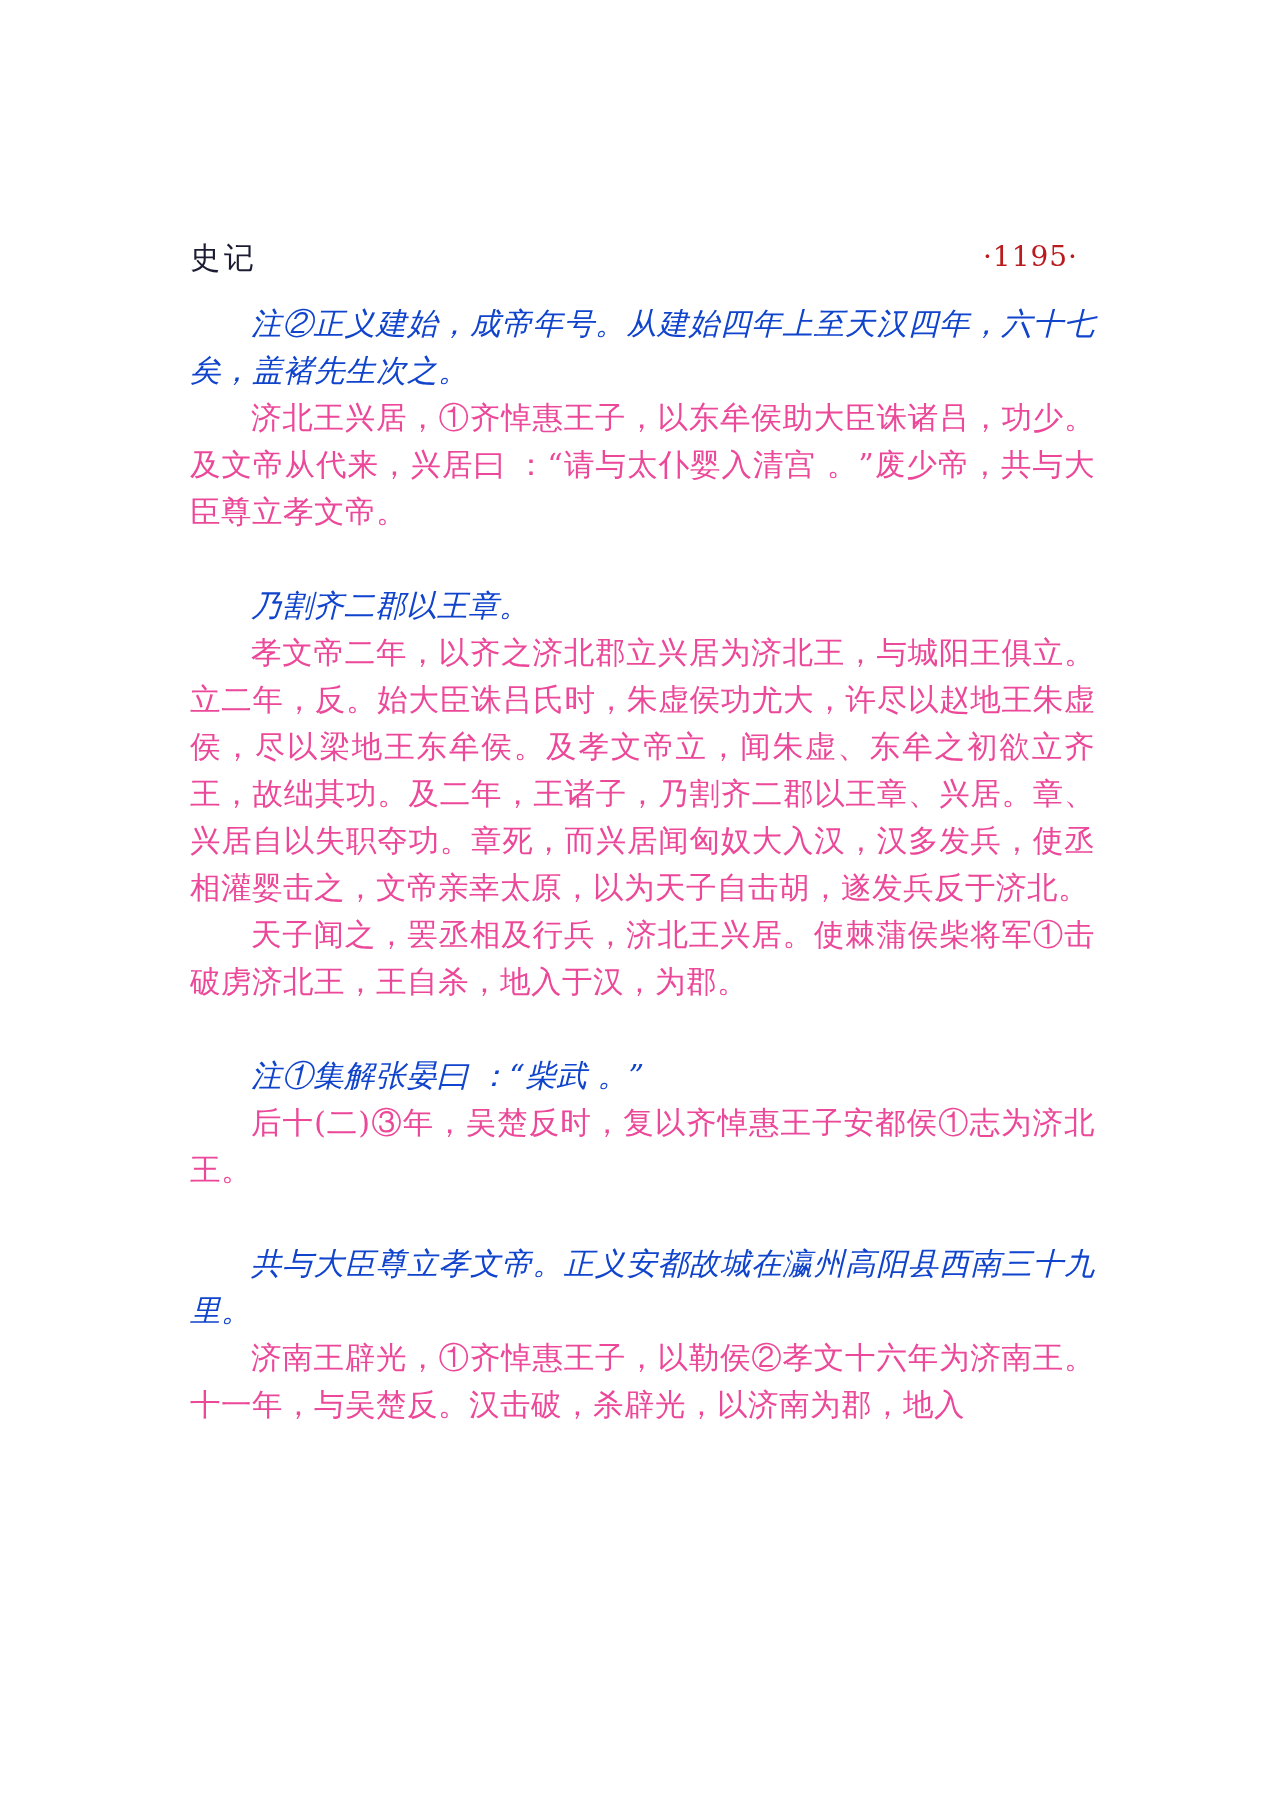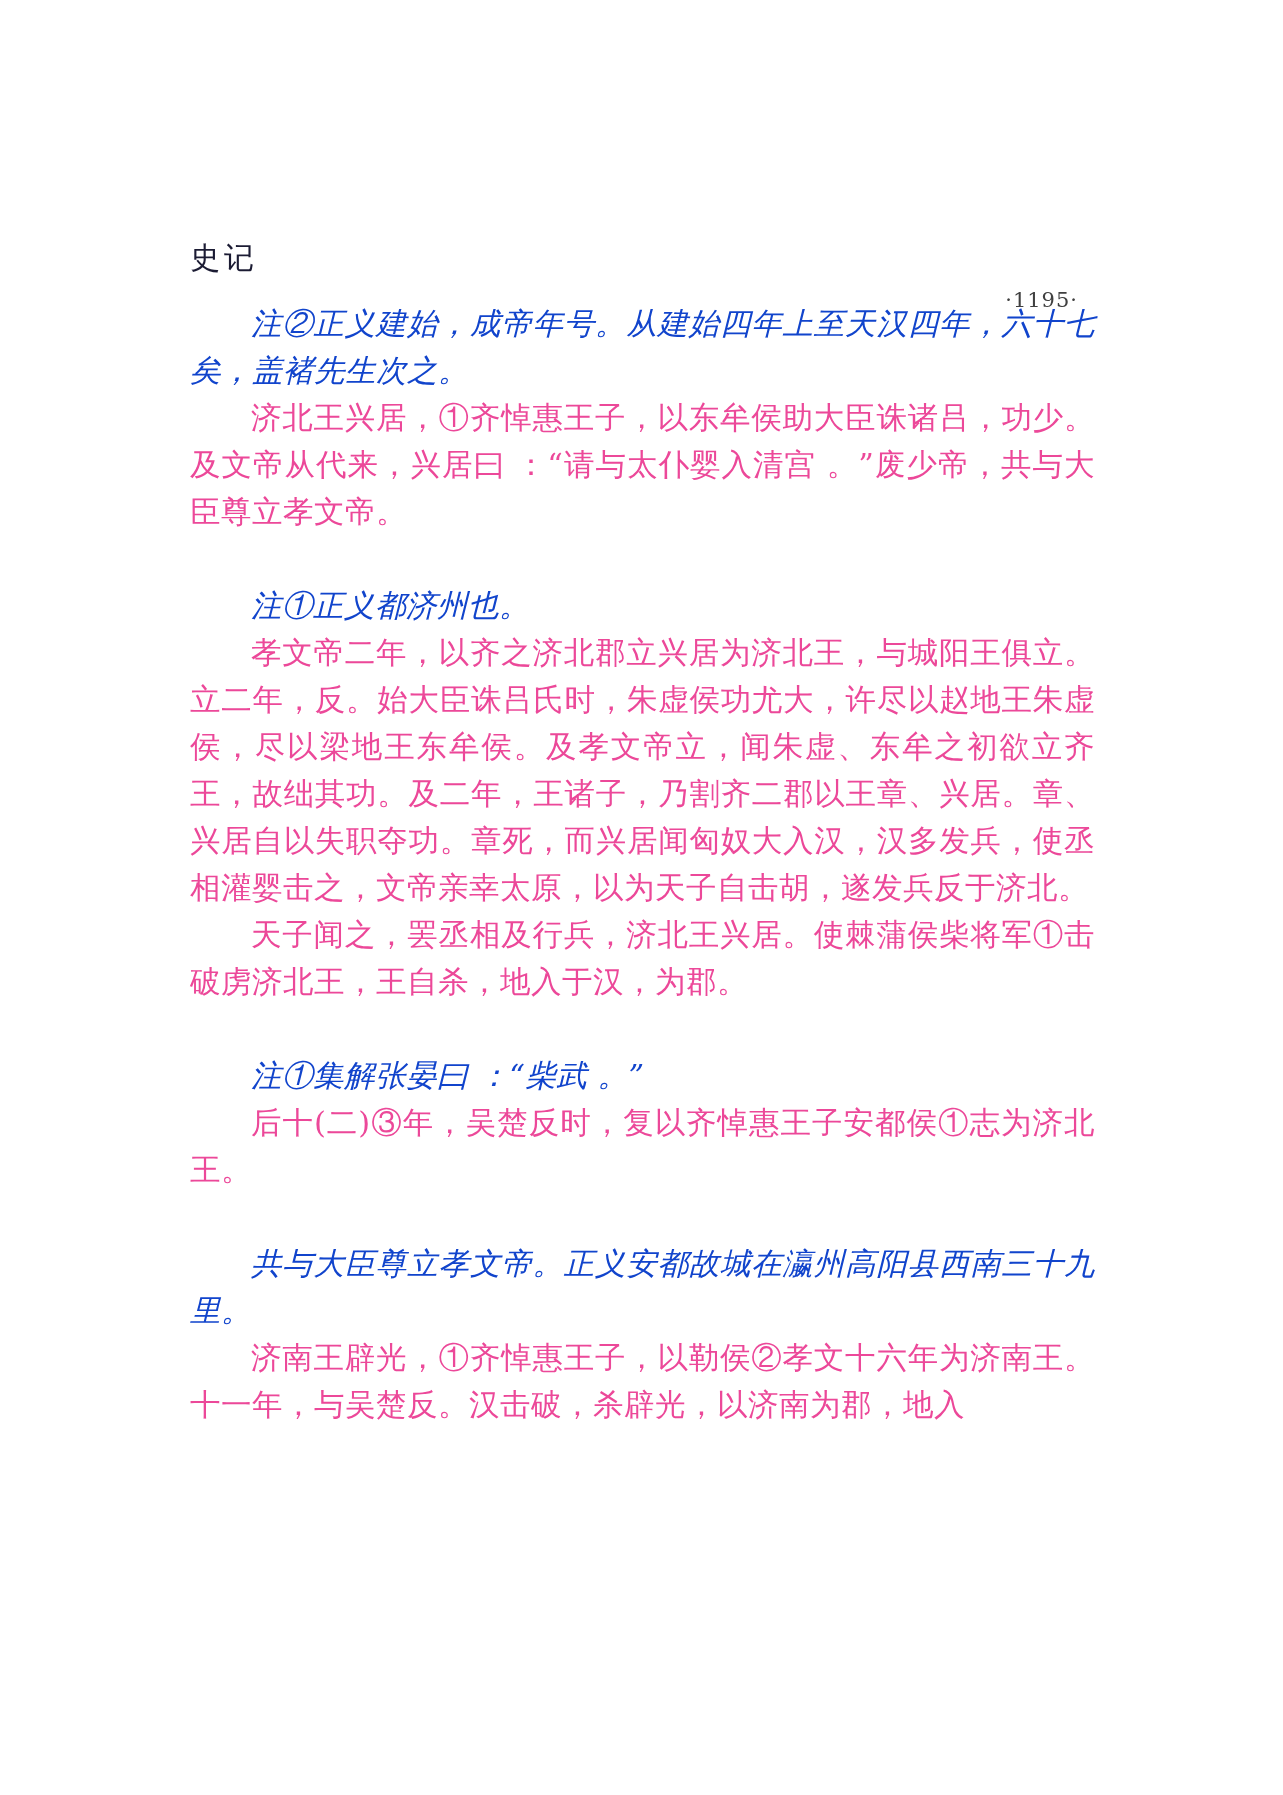--- a/index.html
+++ b/index.html
@@ -33,24 +33,23 @@
     top: 0;
     font-size: 30px;
     letter-spacing: 4px;
     color: #1b1b33;
     font-family: "DejaVu Serif", "Liberation Serif", serif;
   }
   .header-pageno {
     position: absolute;
     right: 0;
     top: 2px;
-    font-size: 21px;
-    color: #404040;
+    font-size: 28px;
+    color: #b91c1c;
     letter-spacing: 1px;
-    margin-top: 48px;
   }
   .body-text {
     position: absolute;
     top: 300px;
     left: 190px;
     width: 905px;
   }
   p {
     margin: 0;
     font-size: 30.5px;
@@ -78,21 +77,21 @@
 <div class="page">
 
   <div class="header">
     <div class="header-title">史记</div>
     <div class="header-pageno">·1195·</div>
   </div>
 
   <div class="body-text">
     <p class="note">注②正义建始，成帝年号。从建始四年上至天汉四年，六十七矣，盖褚先生次之。</p>
     <p class="indent">济北王兴居，①齐悼惠王子，以东牟侯助大臣诛诸吕，功少。及文帝从代来，兴居曰 ：“请与太仆婴入清宫 。”废少帝，共与大臣尊立孝文帝。</p>
-    <p class="note spaced-top">注①正义都济州也。</p>
+    <p class="note spaced-top">乃割齐二郡以王章。</p>
     <p class="indent">孝文帝二年，以齐之济北郡立兴居为济北王，与城阳王俱立。立二年，反。始大臣诛吕氏时，朱虚侯功尤大，许尽以赵地王朱虚侯，尽以梁地王东牟侯。及孝文帝立，闻朱虚、东牟之初欲立齐王，故绌其功。及二年，王诸子，乃割齐二郡以王章、兴居。章、兴居自以失职夺功。章死，而兴居闻匈奴大入汉，汉多发兵，使丞相灌婴击之，文帝亲幸太原，以为天子自击胡，遂发兵反于济北。</p>
     <p class="indent">天子闻之，罢丞相及行兵，济北王兴居。使棘蒲侯柴将军①击破虏济北王，王自杀，地入于汉，为郡。</p>
     <p class="note spaced-top">注①集解张晏曰 ：“柴武 。”</p>
     <p class="indent">后十(二)③年，吴楚反时，复以齐悼惠王子安都侯①志为济北王。</p>
     <p class="note spaced-top">共与大臣尊立孝文帝。正义安都故城在瀛州高阳县西南三十九里。</p>
     <p class="indent">济南王辟光，①齐悼惠王子，以勒侯②孝文十六年为济南王。十一年，与吴楚反。汉击破，杀辟光，以济南为郡，地入</p>
   </div>
 
 </div>
 

